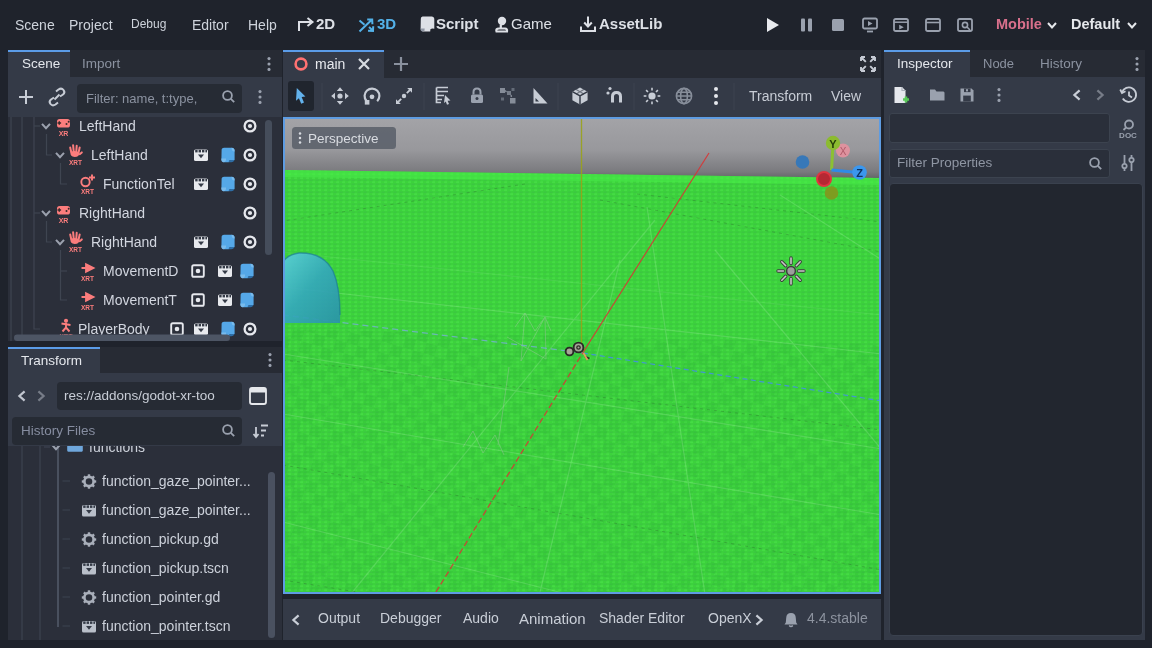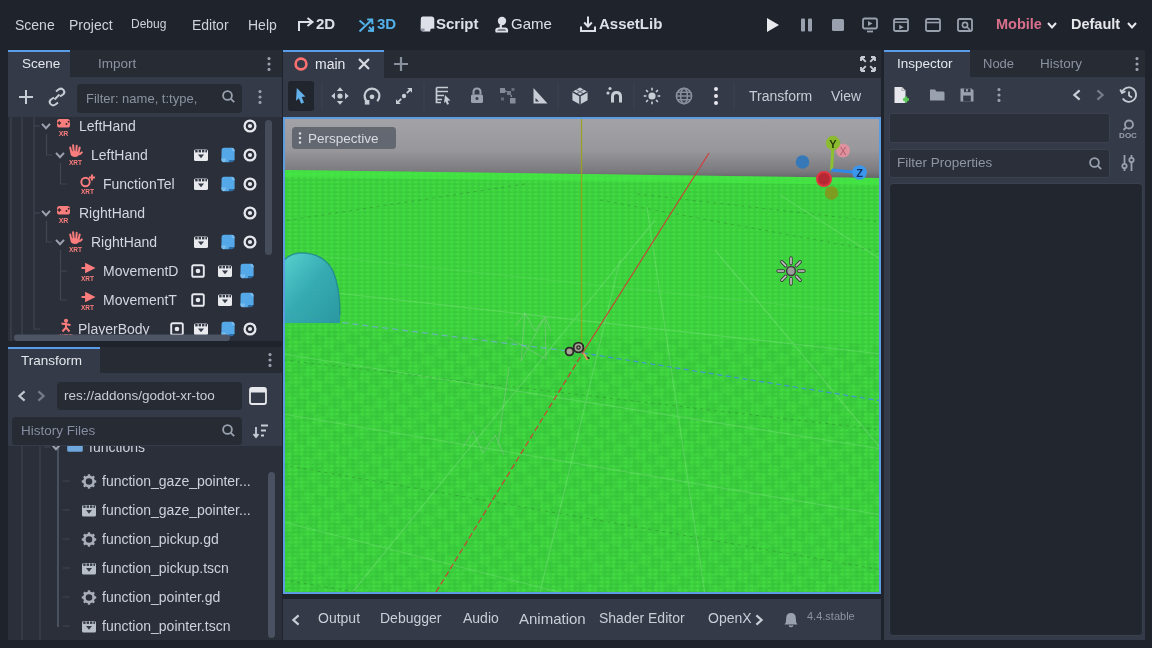--- a/index.html
+++ b/index.html
@@ -31,21 +31,21 @@
   <div class="txt" style="left:436px;top:15px;font-size:15px;font-weight:bold;color:#dde0e6;">Script</div>
   <div class="txt" style="left:511px;top:15px;font-size:15px;font-weight:normal;color:#dde0e6;">Game</div>
   <div class="txt" style="left:599px;top:15px;font-size:15px;font-weight:bold;color:#dde0e6;">AssetLib</div>
   <div class="txt" style="left:996px;top:16px;font-size:14.5px;font-weight:bold;color:#d9708c;">Mobile</div>
   <div class="txt" style="left:1071px;top:16px;font-size:14.5px;font-weight:bold;color:#e6e8ec;">Default</div>
 
   <div class="panel" style="left:8px;top:50px;width:274px;height:291px;"></div>
   <div class="tabstrip" style="left:8px;top:50px;width:274px;height:27px;"></div>
   <div class="tab-active" style="left:8px;top:50px;width:62px;height:27px;"></div>
   <div class="txt" style="left:22px;top:56px;font-size:13.5px;color:#e4e7ec;">Scene</div>
-  <div class="txt" style="left:82px;top:56px;font-size:13.5px;color:#8b92a0;margin-left:16px;">Import</div>
+  <div class="txt" style="left:82px;top:56px;font-size:13.5px;color:#8b92a0;">Import</div>
 
   <div class="field" style="left:77px;top:84px;width:165px;height:29px;"></div>
   <div class="txt" style="left:86px;top:91px;font-size:13px;color:#8b92a0;">Filter: name, t:type,</div>
 
   <div class="treebg" style="left:8px;top:117px;width:274px;height:224px;"></div>
   <div id="scenetree">
    <svg style="left:0px;top:117px;" width="282" height="224" viewBox="0 0 282 224">
     <defs>
       <g id="chev">
             <path d="M-4,-2.2 L0,2.2 L4,-2.2" fill="none" stroke="#9ba1ae" stroke-width="2"></path>
@@ -384,21 +384,21 @@
     </div>
   </div>
 
   <div class="panel" style="left:283px;top:599px;width:598px;height:41px;background:#343a47;"></div>
   <div class="txt" style="left:318px;top:610px;font-size:14px;color:#c9ced7;">Output</div>
   <div class="txt" style="left:380px;top:610px;font-size:14px;color:#c9ced7;">Debugger</div>
   <div class="txt" style="left:463px;top:610px;font-size:14px;color:#c9ced7;">Audio</div>
   <div class="txt" style="left:519px;top:610px;font-size:15px;color:#c9ced7;">Animation</div>
   <div class="txt" style="left:599px;top:610px;font-size:14px;color:#c9ced7;">Shader Editor</div>
   <div class="txt" style="left:708px;top:610px;font-size:14px;color:#c9ced7;">OpenX</div>
-  <div class="txt" style="left:807px;top:610px;font-size:11px;color:#8d939f;">4.4.stable</div>
+  <div class="txt" style="left:807px;top:610px;font-size:14px;color:#8d939f;">4.4.stable</div>
 
   <div class="panel" style="left:884px;top:50px;width:261px;height:590px;"></div>
   <div class="tabstrip" style="left:884px;top:50px;width:261px;height:27px;"></div>
   <div class="tab-active" style="left:884px;top:50px;width:86px;height:27px;"></div>
   <div class="txt" style="left:897px;top:56px;font-size:13.5px;color:#e4e7ec;">Inspector</div>
   <div class="txt" style="left:983px;top:56px;font-size:13px;color:#8b92a0;">Node</div>
   <div class="txt" style="left:1040px;top:56px;font-size:13.5px;color:#8b92a0;">History</div>
   <div class="abs" style="left:889px;top:113px;width:221px;height:30px;background:#2a2f3a;border:1px solid #3c434f;border-radius:3px;"></div>
   <div class="abs" style="left:889px;top:149px;width:221px;height:29px;background:#2a2f3a;border:1px solid #3c434f;border-radius:3px;"></div>
   <div class="txt" style="left:897px;top:155px;font-size:13.5px;color:#8f96a3;">Filter Properties</div>

